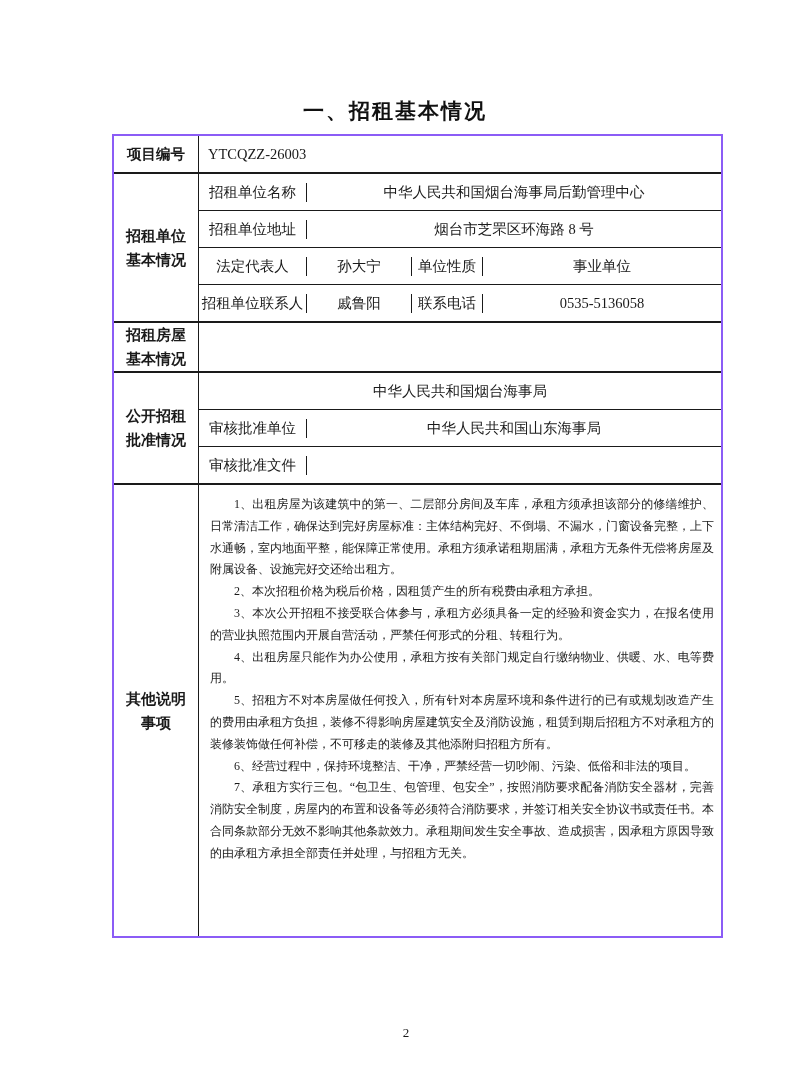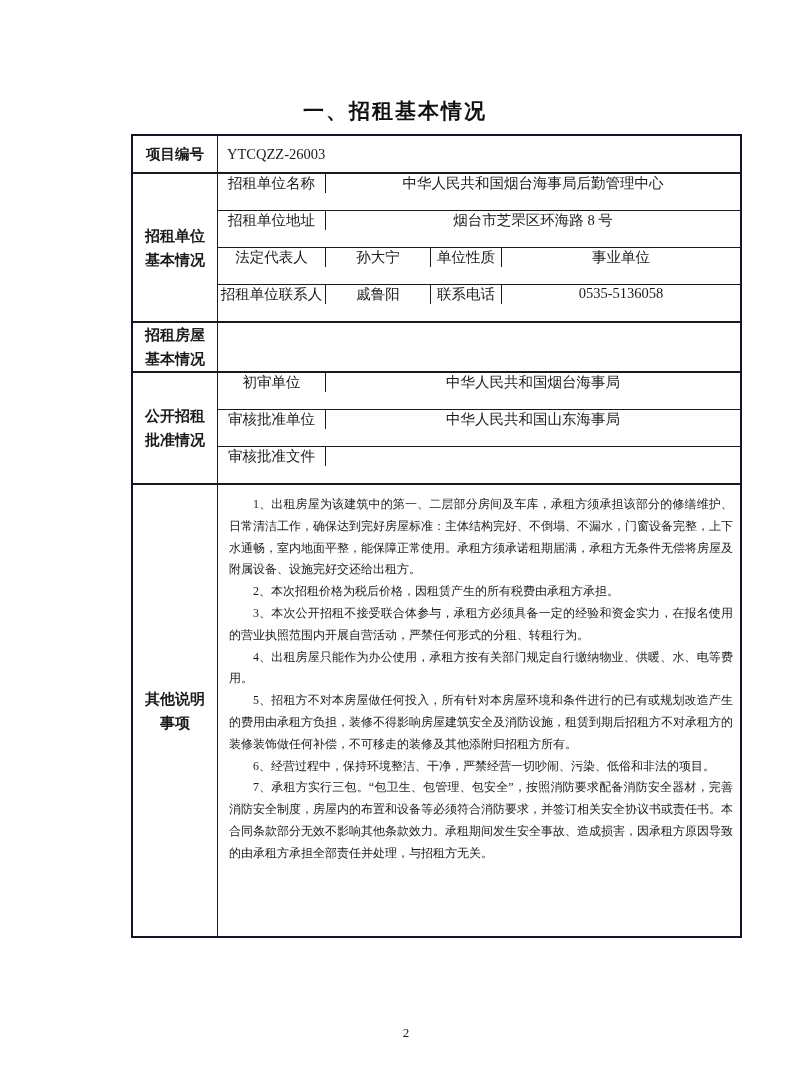--- a/index.html
+++ b/index.html
@@ -9,33 +9,33 @@
     overflow:hidden;
     border-radius:27px;
   }
   .doc-title {
     position:absolute; top:97px; left:0; width:790px; text-align:center;
     font-family:"Liberation Sans","DejaVu Sans",sans-serif;
     font-weight:bold; font-size:21px; letter-spacing:2px; color:#111;
   }
   .doc-table {
     position:absolute; left:112px; top:134px; width:611px;
-    border:2px solid #0f172a; box-sizing:border-box; background:#fff;margin-left:19px;
+    border:2px solid #8b5cf6; box-sizing:border-box; background:#fff;
   }
   .sec { display:flex; border-bottom:2px solid #1a1a1a; align-items:stretch; }
   .sec:last-child { border-bottom:none; }
   .head-col {
     flex:0 0 85px; width:85px; border-right:1px solid #1a1a1a;
     display:flex; flex-direction:column; align-items:center; justify-content:center;
     font-family:"Liberation Sans","DejaVu Sans",sans-serif;
     font-weight:bold; font-size:15px; line-height:24px; text-align:center;
     box-sizing:border-box;
   }
   .sec-body { flex:1 1 auto; display:flex; flex-direction:column; min-width:0; }
-  .row { display:flex; height:36px; border-bottom:1px solid #1a1a1a; align-items:flex-start; }
+  .row { display:flex; height:36px; border-bottom:1px solid #1a1a1a; align-items:center; }
   .row:last-child { border-bottom:none; }
   .cell {
     display:flex; align-items:center; justify-content:center;
     font-size:14.5px; box-sizing:border-box; white-space:nowrap; overflow:hidden;
   }
   .label-col { flex:0 0 108px; border-right:1px solid #1a1a1a; }
   .val { flex:1 1 auto; }
   .val.left { justify-content:flex-start; padding-left:9px; }
   .v1-unit { flex:0 0 105px; border-right:1px solid #1a1a1a; }
   .l2-unit { flex:0 0 71px;  border-right:1px solid #1a1a1a; }
@@ -103,21 +103,20 @@
       </div>
     </div>
 
     <div class="sec">
       <div class="head-col">
         <span>公开招租</span>
         <span>批准情况</span>
       </div>
       <div class="sec-body">
         <div class="row">
-          <div class="cell label-col">初审单位</div>
           <div class="cell val">中华人民共和国烟台海事局</div>
         </div>
         <div class="row">
           <div class="cell label-col">审核批准单位</div>
           <div class="cell val">中华人民共和国山东海事局</div>
         </div>
         <div class="row">
           <div class="cell label-col">审核批准文件</div>
           <div class="cell val"></div>
         </div>

